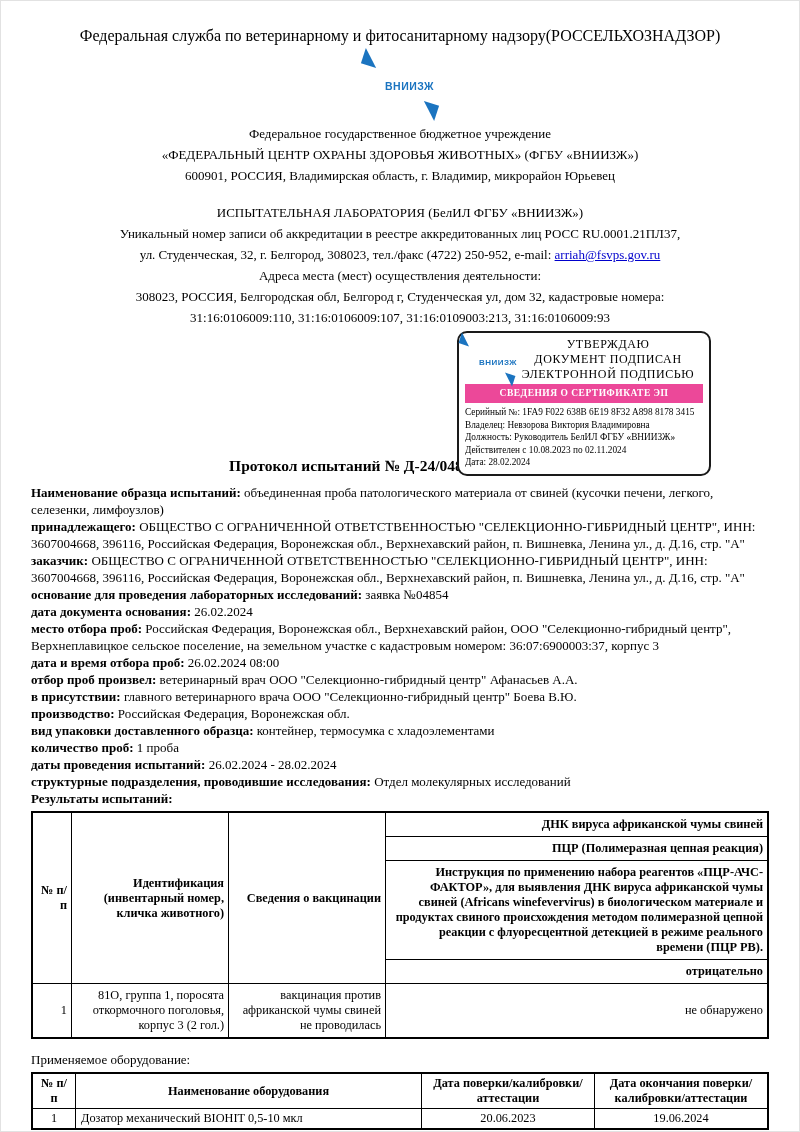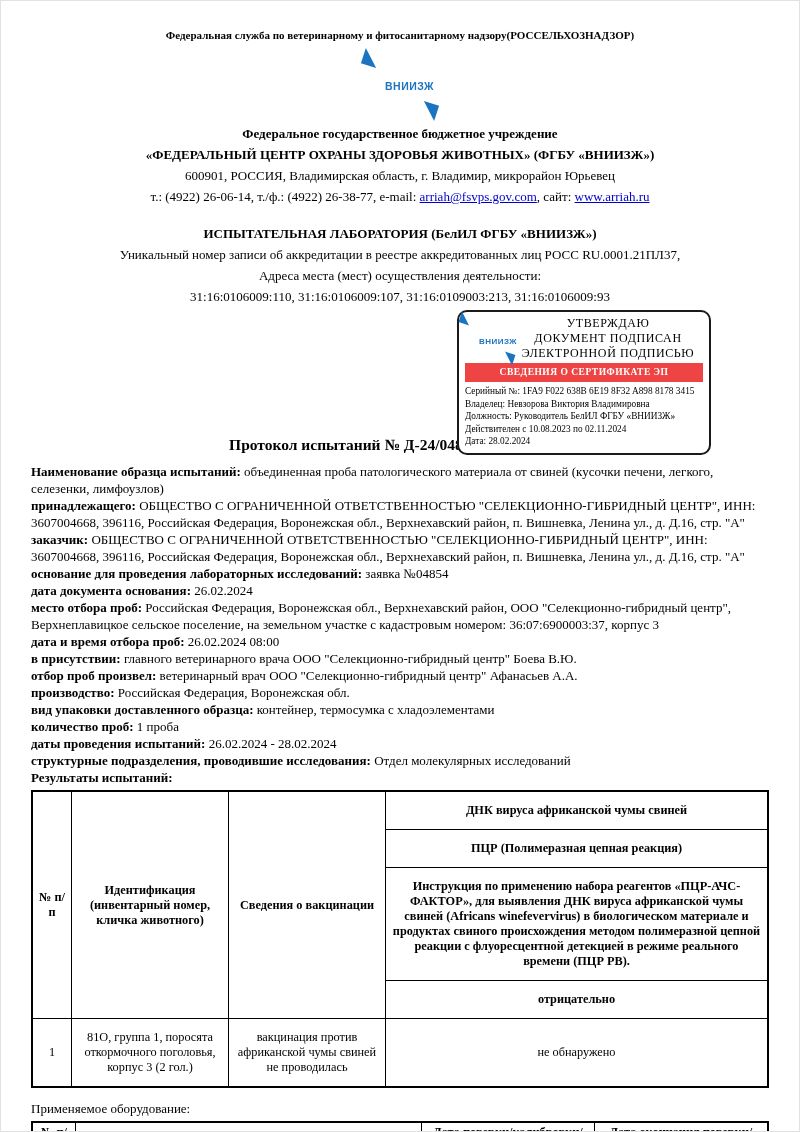--- a/index.html
+++ b/index.html
@@ -4,23 +4,23 @@
 <style>
   html,body{margin:0;padding:0;background:#fff;}
   .page{
     width:800px;height:1132px;box-sizing:border-box;
     padding:20px 30px 10px 30px;position:relative;overflow:hidden;
     font-family:"Liberation Serif","DejaVu Serif",serif;
     color:#000;font-size:13px;line-height:17px;
     border:1px solid #e2e2e2;background:#fff;
   }
   .center{text-align:center;}
-  .hdr-agency{font-weight:bold;font-size:11px;margin:6px 0 8px 0;}
+  .hdr-agency{font-weight:normal;font-size:16px;margin:6px 0 8px 0;}
   .hdr-line{margin:0 0 2px 0;line-height:19px;}
-  .hdr-bold{font-weight:bold;}
+  .hdr-bold{font-weight:normal;}
   a.lnk{color:#0000cc;text-decoration:underline;cursor:pointer;}
 
   
   .globe{position:relative;display:inline-block;}
   .globe .circle{
     border-radius:50%;overflow:hidden;position:relative;
     background:
       repeating-linear-gradient(90deg, rgba(255,255,255,0) 0 5px, rgba(255,255,255,.95) 5px 6.5px),
       repeating-linear-gradient(0deg, rgba(255,255,255,0) 0 5px, rgba(255,255,255,.95) 5px 6.5px),
       linear-gradient(180deg,#1b74c0 0 38%,#ffffff 38% 60%,#d22a26 60% 100%);
@@ -47,34 +47,34 @@
 
   
   .stamp-zone{position:relative;height:122px;}
   .stamp{
     position:absolute;left:426px;top:2px;width:254px;
     border:2px solid #1a1a1a;border-radius:10px;background:#fff;
     padding:4px 6px 5px 6px;box-sizing:border-box;
   }
   .stamp-head{display:flex;align-items:center;gap:4px;}
   .stamp-title{flex:1;text-align:center;font-size:12px;line-height:15px;letter-spacing:.6px;}
-  .stamp-bar{background:#ef4444;color:#fff;text-align:center;
+  .stamp-bar{background:#ec4899;color:#fff;text-align:center;
     font-size:9.5px;font-weight:bold;letter-spacing:.5px;
     padding:1px 0;margin:2px 0 3px 0;}
   .stamp-ln{font-size:9.3px;line-height:12.5px;text-align:left;}
 
   .doc-title{font-weight:bold;font-size:15.5px;text-align:center;margin:6px 0 10px 0;}
 
   .field{margin:0;}
   .field b{font-weight:bold;text-align:center;}
 
   table{border-collapse:collapse;width:100%;}
   .res-table{border:2px solid #000;font-size:12.3px;margin-top:4px;}
-  .res-table td,.res-table th{border:1px solid #000;padding:11px 4px;
-    text-align:center;vertical-align:middle;line-height:15px;margin-top:24px;}
+  .res-table td,.res-table th{border:1px solid #000;padding:4px 4px;
+    text-align:right;vertical-align:middle;line-height:15px;margin-top:24px;}
   .res-table th{font-weight:bold;}
   .col-num{width:30px;}
   .col-ident{width:148px;}
   .col-vacc{width:148px;border-radius:25px;}
 
   .eq-title{margin:12px 0 4px 0;font-size:13px;}
   .eq-table{border:2px solid #000;font-size:12.3px;}
   .eq-table td,.eq-table th{border:1px solid #000;padding:2px 5px;
     text-align:center;vertical-align:middle;line-height:15px;}
   .eq-table th{font-weight:bold;}
@@ -94,25 +94,26 @@
       <span class="arr-tl"></span>
       <span class="circle"></span>
       <span class="label">ВНИИЗЖ</span>
       <span class="arr-br"></span>
     </span>
   </div>
 
   <div class="center hdr-line hdr-bold">Федеральное государственное бюджетное учреждение</div>
   <div class="center hdr-line hdr-bold">«ФЕДЕРАЛЬНЫЙ ЦЕНТР ОХРАНЫ ЗДОРОВЬЯ ЖИВОТНЫХ» (ФГБУ «ВНИИЗЖ»)</div>
   <div class="center hdr-line">600901, РОССИЯ, Владимирская область, г. Владимир, микрорайон Юрьевец</div>
-  <div class="center hdr-line"><span>т.: (4922) 26-06-14, т./ф.: (4922) 26-38-77, e-mail: </span><a class="lnk">arriah@fsvps.gov.com</a><span>, сайт: </span><a class="lnk">www.arriah.ru</a></div>
 
   <div class="center hdr-line hdr-bold" style="margin-top:18px;">ИСПЫТАТЕЛЬНАЯ ЛАБОРАТОРИЯ (БелИЛ ФГБУ «ВНИИЗЖ»)</div>
   <div class="center hdr-line">Уникальный номер записи об аккредитации в реестре аккредитованных лиц РОСС RU.0001.21ПЛ37,</div>
+  <div class="center hdr-line"><span>ул. Студенческая, 32, г. Белгород, 308023, тел./факс (4722) 250-952, e-mail: </span><a class="lnk">arriah@fsvps.gov.ru</a></div>
   <div class="center hdr-line">Адреса места (мест) осуществления деятельности:</div>
+  <div class="center hdr-line">308023, РОССИЯ, Белгородская обл, Белгород г, Студенческая ул, дом 32, кадастровые номера:</div>
   <div class="center hdr-line">31:16:0106009:110, 31:16:0106009:107, 31:16:0109003:213, 31:16:0106009:93</div>
 
   <div class="stamp-zone">
     <div class="stamp">
       <div class="stamp-head">
         <span class="globe globe-sm">
           <span class="arr-tl"></span>
           <span class="circle"></span>
           <span class="label">ВНИИЗЖ</span>
           <span class="arr-br"></span>
@@ -134,22 +135,22 @@
 
   <div class="doc-title">Протокол испытаний № Д-24/04854 от 28.02.2024</div>
 
   <p class="field"><b>Наименование образца испытаний:</b> <span>объединенная проба патологического материала от свиней (кусочки печени, легкого, селезенки, лимфоузлов)</span></p>
   <p class="field"><b>принадлежащего:</b> <span>ОБЩЕСТВО С ОГРАНИЧЕННОЙ ОТВЕТСТВЕННОСТЬЮ "СЕЛЕКЦИОННО-ГИБРИДНЫЙ ЦЕНТР", ИНН: 3607004668, 396116, Российская Федерация, Воронежская обл., Верхнехавский район, п. Вишневка, Ленина ул., д. Д.16, стр. "А"</span></p>
   <p class="field"><b>заказчик:</b> <span>ОБЩЕСТВО С ОГРАНИЧЕННОЙ ОТВЕТСТВЕННОСТЬЮ "СЕЛЕКЦИОННО-ГИБРИДНЫЙ ЦЕНТР", ИНН: 3607004668, 396116, Российская Федерация, Воронежская обл., Верхнехавский район, п. Вишневка, Ленина ул., д. Д.16, стр. "А"</span></p>
   <p class="field"><b>основание для проведения лабораторных исследований:</b> <span>заявка №04854</span></p>
   <p class="field"><b>дата документа основания:</b> <span>26.02.2024</span></p>
   <p class="field"><b>место отбора проб:</b> <span>Российская Федерация, Воронежская обл., Верхнехавский район, ООО "Селекционно-гибридный центр", Верхнеплавицкое сельское поселение, на земельном участке с кадастровым номером: 36:07:6900003:37, корпус 3</span></p>
   <p class="field"><b>дата и время отбора проб:</b> <span>26.02.2024 08:00</span></p>
+  <p class="field"><b>отбор проб произвел:</b> <span>ветеринарный врач ООО "Селекционно-гибридный центр" Афанасьев А.А.</span></p>
   <p class="field"><b>в присутствии:</b> <span>главного ветеринарного врача ООО "Селекционно-гибридный центр" Боева В.Ю.</span></p>
-  <p class="field"><b>отбор проб произвел:</b> <span>ветеринарный врач ООО "Селекционно-гибридный центр" Афанасьев А.А.</span></p>
   <p class="field"><b>производство:</b> <span>Российская Федерация, Воронежская обл.</span></p>
   <p class="field"><b>вид упаковки доставленного образца:</b> <span>контейнер, термосумка с хладоэлементами</span></p>
   <p class="field"><b>количество проб:</b> <span>1 проба</span></p>
   <p class="field"><b>даты проведения испытаний:</b> <span>26.02.2024 - 28.02.2024</span></p>
   <p class="field"><b>структурные подразделения, проводившие исследования:</b> <span>Отдел молекулярных исследований</span></p>
   <p class="field"><b>Результаты испытаний:</b></p>
 
   <table class="res-table">
     <tbody>
         <tr>

